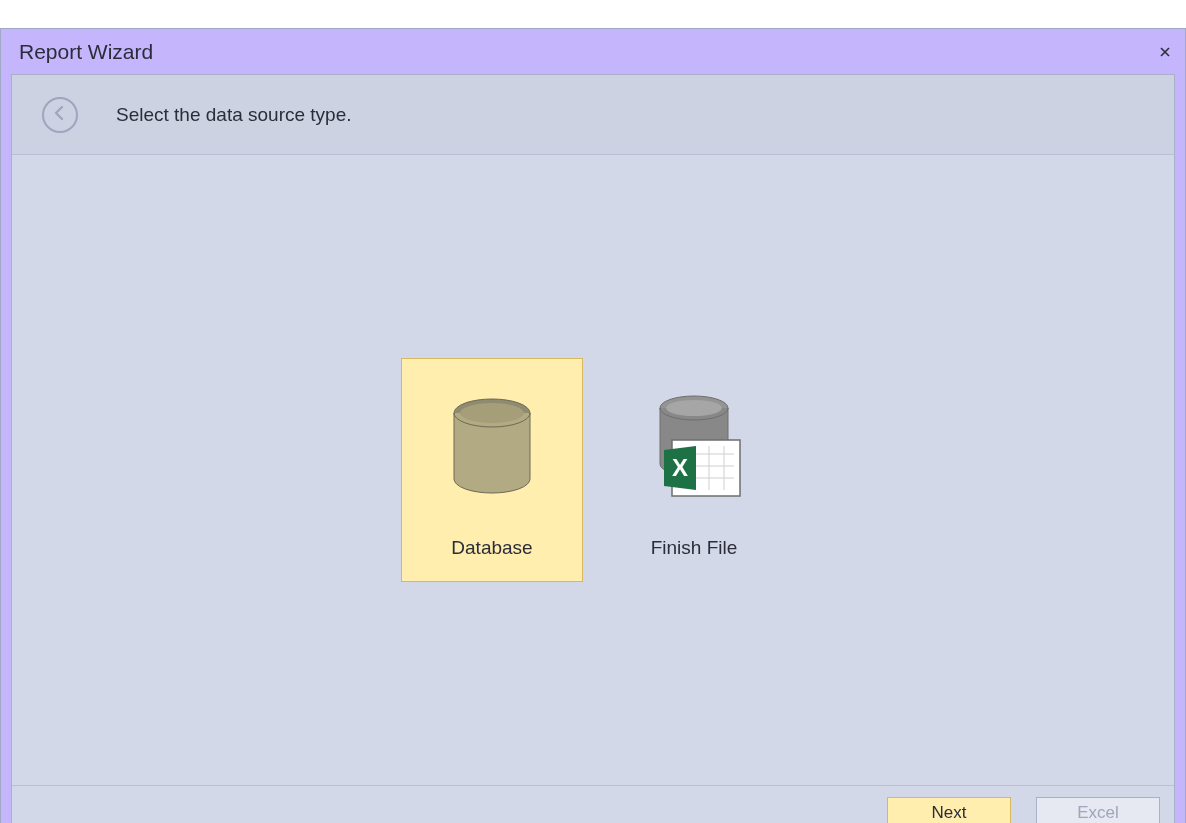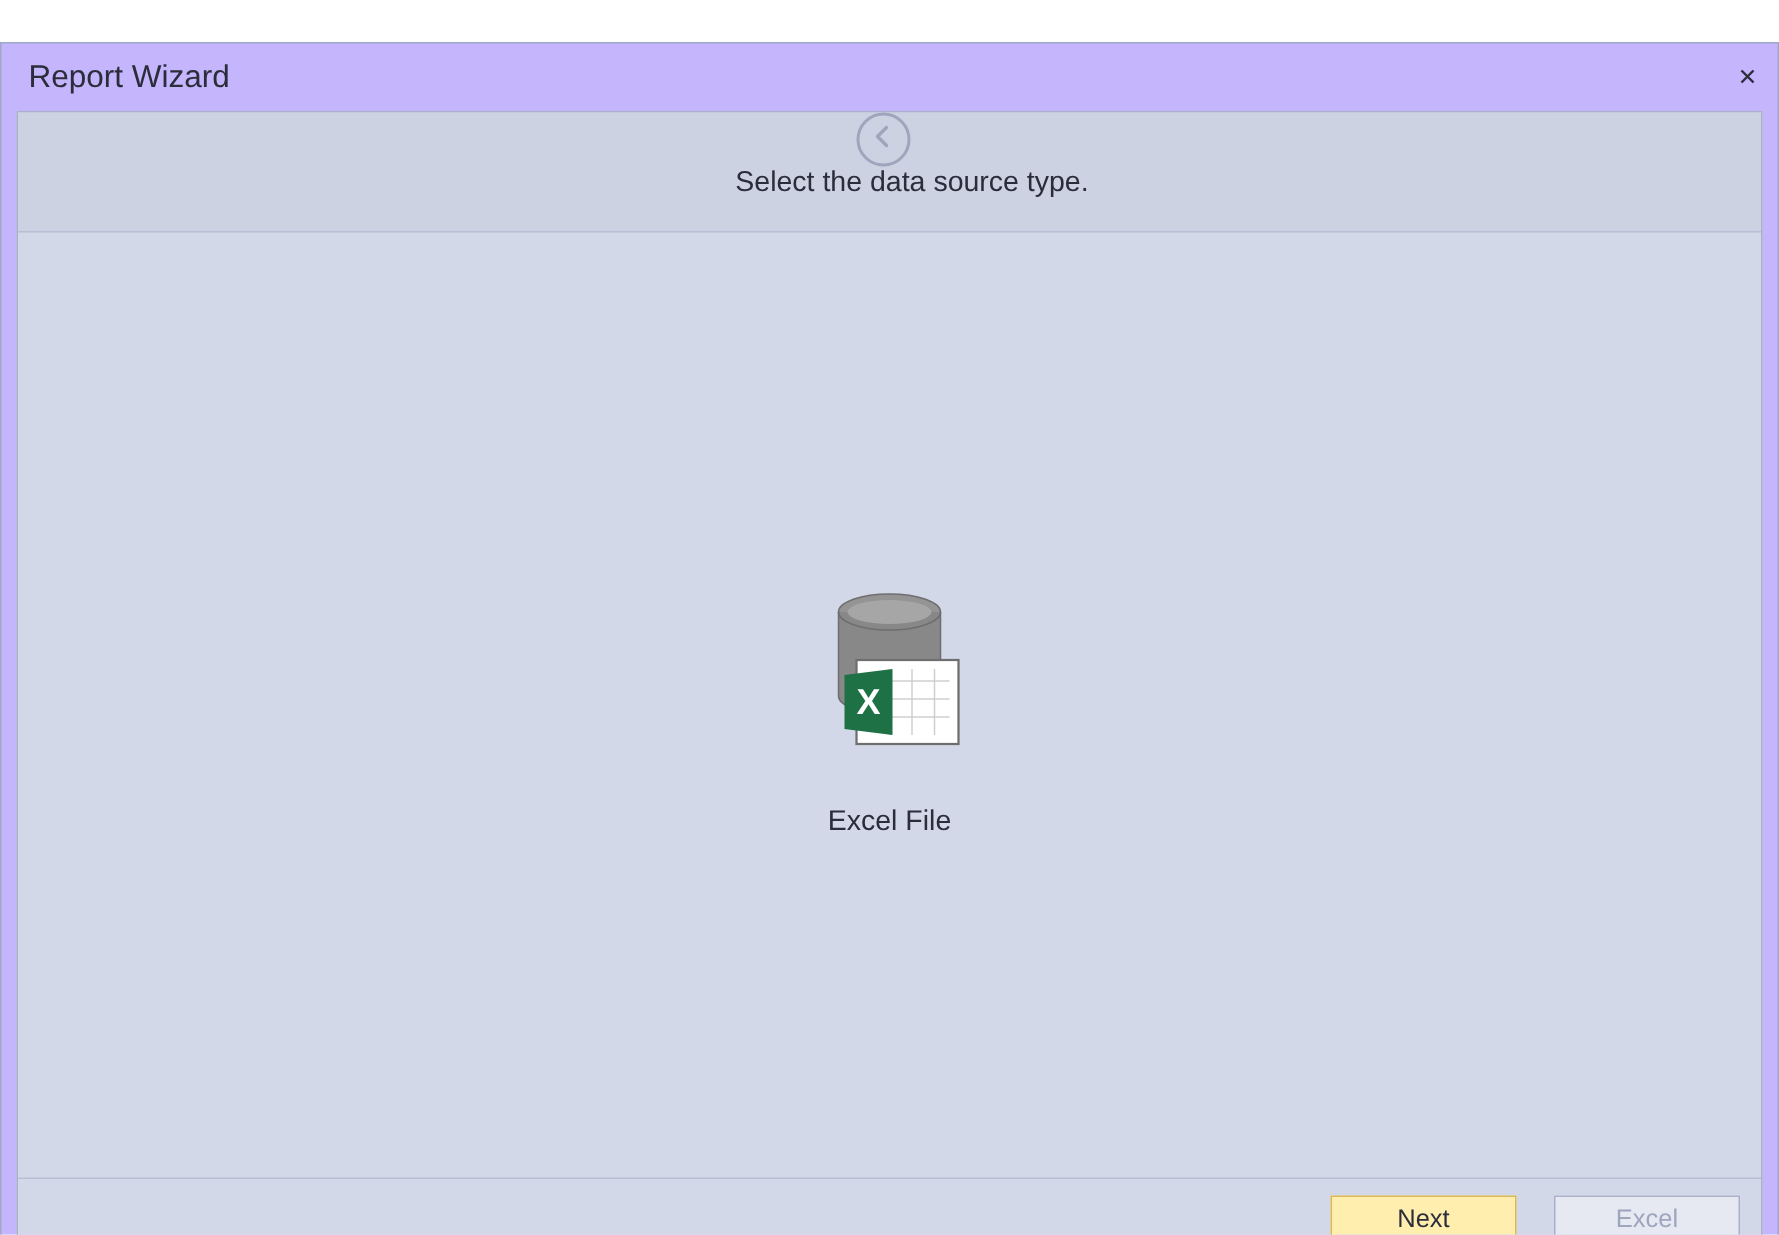--- a/index.html
+++ b/index.html
@@ -45,21 +45,20 @@
     display: flex;
     flex-direction: column;
   }
   .instruction-bar {
     height: 80px;
     border-bottom: 1px solid #b9bfd4;
     background: #ccd2e2;
     display: flex;
     align-items: center;
     padding-left: 30px;
-    flex-direction: column;
   }
   .back-circle {
     width: 36px; height: 36px;
     border: 2px solid #9ea5bd;
     border-radius: 50%;
     display: flex; align-items: center; justify-content: center;
     margin-right: 38px;
     background: #ccd2e2;
   }
   .instruction-text {
@@ -157,20 +156,31 @@
             <path d="M11 3 L5 9 L11 15" fill="none" stroke="#9ea5bd" stroke-width="2.2" stroke-linecap="round" stroke-linejoin="round"></path>
           </svg>
         </span>
       </div>
       <div class="instruction-text">Select the data source type.</div>
     </div>
 
     <div class="options-area">
       <div class="options-row">
 
+        <div class="option-tile selected">
+          <div class="option-icon-wrap">
+            <svg width="100" height="110" viewBox="0 0 100 110">
+              <ellipse cx="50" cy="22" rx="38" ry="14" fill="#8f8b70" stroke="#6d6a54" stroke-width="1"></ellipse>
+              <path d="M12 22 L12 88 A38 14 0 0 0 88 88 L88 22" fill="#b1aa82" stroke="#6d6a54" stroke-width="1"></path>
+              <path d="M12 22 A38 14 0 0 0 88 22" fill="none" stroke="#6d6a54" stroke-width="1"></path>
+              <ellipse cx="50" cy="22" rx="32" ry="10" fill="#a59e79"></ellipse>
+            </svg>
+          </div>
+          <div class="option-label">Database</div>
+        </div>
 
         <div class="option-tile">
           <div class="option-icon-wrap">
             <svg width="120" height="120" viewBox="0 0 120 120">
 
               <ellipse cx="60" cy="22" rx="34" ry="12" fill="#949494" stroke="#6e6e6e" stroke-width="1"></ellipse>
               <path d="M26 22 L26 78 A34 12 0 0 0 94 78 L94 22" fill="#888888" stroke="#6e6e6e" stroke-width="1"></path>
               <path d="M26 22 A34 12 0 0 0 94 22" fill="none" stroke="#6e6e6e" stroke-width="1"></path>
               <ellipse cx="60" cy="22" rx="28" ry="8" fill="#a6a6a6"></ellipse>
 
@@ -180,21 +190,21 @@
               <line x1="75" y1="60" x2="75" y2="104" stroke="#cfcfcf" stroke-width="1"></line>
               <line x1="90" y1="60" x2="90" y2="104" stroke="#cfcfcf" stroke-width="1"></line>
               <line x1="44" y1="68" x2="100" y2="68" stroke="#cfcfcf" stroke-width="1"></line>
               <line x1="44" y1="80" x2="100" y2="80" stroke="#cfcfcf" stroke-width="1"></line>
               <line x1="44" y1="92" x2="100" y2="92" stroke="#cfcfcf" stroke-width="1"></line>
 
               <path d="M30 64 L62 60 L62 104 L30 100 Z" fill="#1e7145"></path>
               <text x="46" y="90" font-family="Arial" font-size="24" font-weight="bold" fill="#ffffff" text-anchor="middle">X</text>
             </svg>
           </div>
-          <div class="option-label">Excel File</div>
+          <div class="option-label">Finish File</div>
         </div>
 
 
       </div>
     </div>
 
     <div class="footer">
       <div class="wiz-btn primary">
         <span>Next</span>
       </div>

